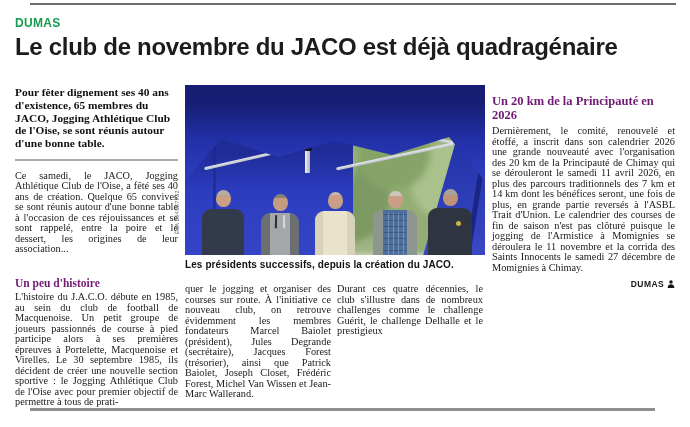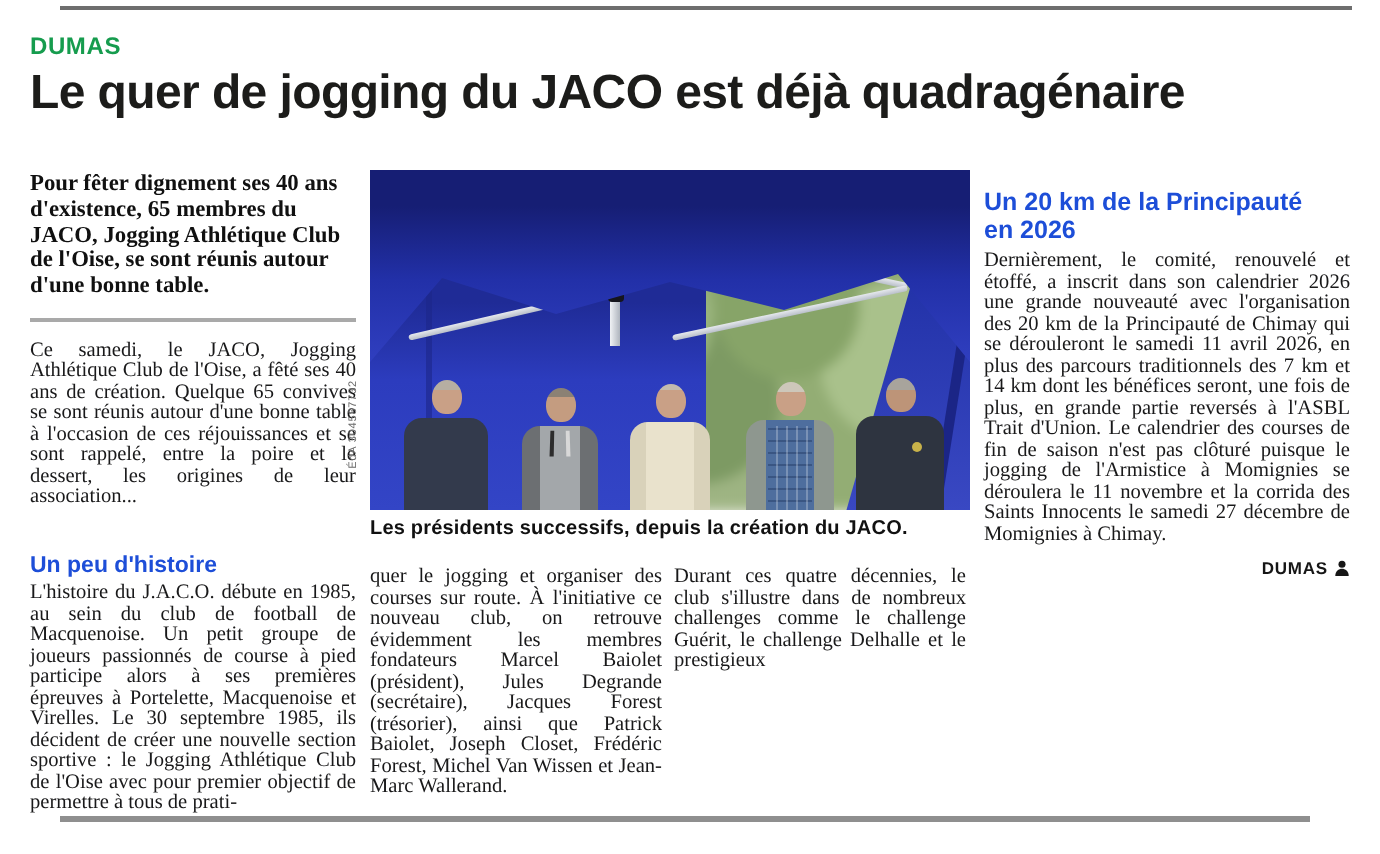--- a/index.html
+++ b/index.html
@@ -17,22 +17,22 @@
     font-weight:bold; font-size:12px; letter-spacing:.3px; color:#169c4e;
   }
   .headline {
     left:15px; top:33px; width:662px;
     font-family:"Liberation Sans",sans-serif; font-weight:bold;
     font-size:24px; letter-spacing:-.3px; color:#1c1c1a; line-height:27px;
   }
 
   .body-text { font-size:10.3px; line-height:10.5px; text-align:justify; color:#19191a; hyphens:auto; }
   .subhead-sans {
-    font-family:Liberation Sans, sans-serif; font-weight:bold;
-    font-size:11.5px; line-height:12.5px; color:#1d4ed8;
+    font-family:Liberation Serif, serif; font-weight:bold;
+    font-size:11.5px; line-height:12.5px; color:#701a75;
   }
 
   .col-left { left:15px; top:86px; width:163px; }
   .intro {
     font-weight:bold; font-size:11.4px; line-height:12.8px;
     text-align:left; color:#101010;
   }
   .mid-rule { width:100%; height:2px; background:#a9a9a9; margin:9px 0 10px 0; }
   .col-left .subhead-sans { margin:22px 0 3px 0; }
 
@@ -132,21 +132,21 @@
   .contact-marker { font-style:normal; font-weight:bold; margin-right:2px; }
 
   .bottom-rule { left:30px; top:408px; width:625px; height:3px; background:#8f8f8f; }
 </style>
 </head>
 <body>
 
 <div class="abs top-rule"></div>
 
 <div class="abs kicker">DUMAS</div>
-<h1 class="abs headline">Le quer de jogging du JACO est déjà quadragénaire</h1>
+<h1 class="abs headline">Le club de novembre du JACO est déjà quadragénaire</h1>
 
 <div class="abs col-left">
   <p class="intro">Pour fêter dignement ses 40 ans d'existence, 65 membres du JACO, Jogging Athlétique Club de l'Oise, se sont réunis autour d'une bonne table.</p>
   <div class="mid-rule"></div>
   <p class="body-text">Ce samedi, le JACO, Jogging Athlétique Club de l'Oise, a fêté ses 40 ans de création. Quelque 65 convives se sont réunis autour d'une bonne table à l'occasion de ces réjouissances et se sont rappelé, entre la poire et le dessert, les origines de leur association...</p>
   <h3 class="subhead-sans">Un peu d'histoire</h3>
   <p class="body-text">L'histoire du J.A.C.O. débute en 1985, au sein du club de football de Macquenoise. Un petit groupe de joueurs passionnés de course à pied participe alors à ses premières épreuves à Portelette, Macquenoise et Virelles. Le 30 septembre 1985, ils décident de créer une nouvelle section sportive : le Jogging Athlétique Club de l'Oise avec pour premier objectif de permettre à tous de prati-</p>
 </div>
 
 <div class="abs photo-credit">ÉdA 304587732</div>

